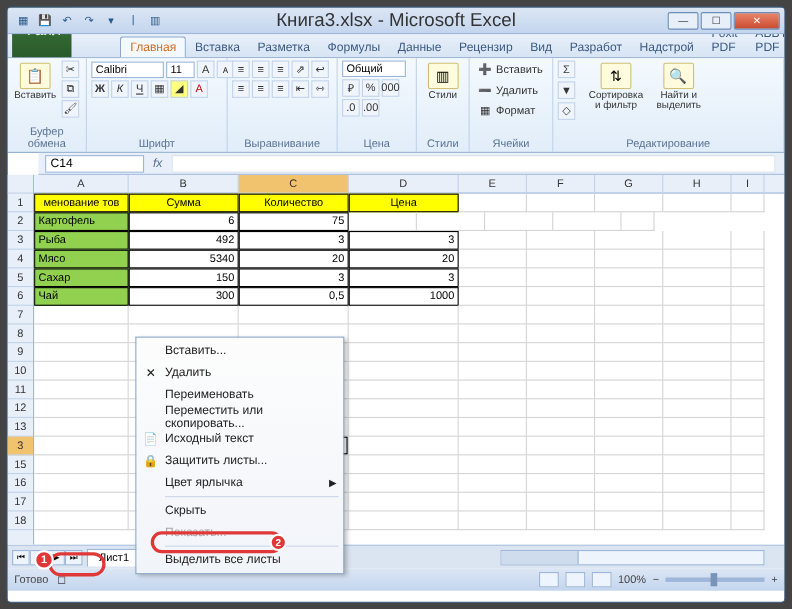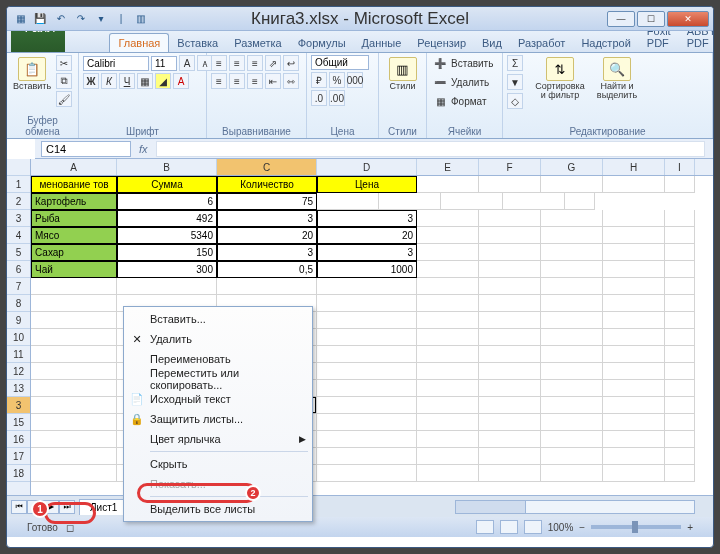--- a/index.html
+++ b/index.html
@@ -69,21 +69,21 @@
 .sheet-nav span { width: 16px; height: 14px; border: 1px solid #9db6d9; background: #eef4fb; display: inline-flex; align-items: center; justify-content: center; font-size: 8px; }
 .sheet-tab { background: #fff; border: 1px solid #9db6d9; border-bottom: none; padding: 2px 10px; margin-left: 4px; position: relative; }
 .callout1 { position: absolute; width: 18px; height: 18px; border-radius: 9px; background: #e03838; color:#fff; font-size:10px; font-weight:bold; display:flex; align-items:center; justify-content:center; border: 2px solid #fff; }
 .c1 { left: 24px; bottom: 29px; z-index: 50; }
 .redring { position: absolute; border: 3px solid #e03838; border-radius: 14px; pointer-events:none; z-index: 49; }
 .r1 { left: 37px; bottom: 23px; width: 52px; height: 22px; }
 .hscroll { margin-left: auto; width: 240px; height: 14px; background: #eef4fb; border: 1px solid #9db6d9; margin-right: 18px; position: relative; }
 .hscroll .thumb { position:absolute; left:0; top:0; bottom:0; width:70px; background: #cfdcee; border-right:1px solid #9db6d9; }
 
 
-.statusbar { height: 20px; background: linear-gradient(#dce6f4,#c3d5ee); display: flex; align-items: center; font-size: 10px; color: #444; padding: 0 20px; gap: 8px; }
+.statusbar { height: 20px; background: linear-gradient(#dce6f4,#c3d5ee); display: flex; align-items: center; font-size: 10px; color: #444; padding: 0 6px; gap: 8px; }
 .status-right { margin-left: auto; display: flex; align-items: center; gap: 6px; }
 .viewbtn { width: 18px; height: 14px; border: 1px solid #9db6d9; background: #eef4fb; }
 .zoom-slider { width: 90px; height: 4px; background: #9db6d9; position: relative; }
 .zoom-slider .zt { position:absolute; left:45%; top:-4px; width:6px; height:12px; background:#7a94b8; }
 
 
 .ctxmenu { position: absolute; left: 116px; top: 299px; width: 190px; background: linear-gradient(#fdfdfd,#f1f4f9); border: 1px solid #8ca9cd; box-shadow: 2px 2px 4px rgba(0,0,0,.25); font-size: 11px; z-index: 40; padding: 2px; }
 .ctxmenu .row { display: flex; align-items: center; height: 20px; padding: 0 4px 0 24px; position: relative; color: #222; }
 .ctxmenu .row.disabled { color: #a8a8a8; }
 .ctxmenu .row .mi { position: absolute; left: 3px; width: 16px; height: 16px; display:flex; align-items:center; justify-content:center; font-size:11px; }

